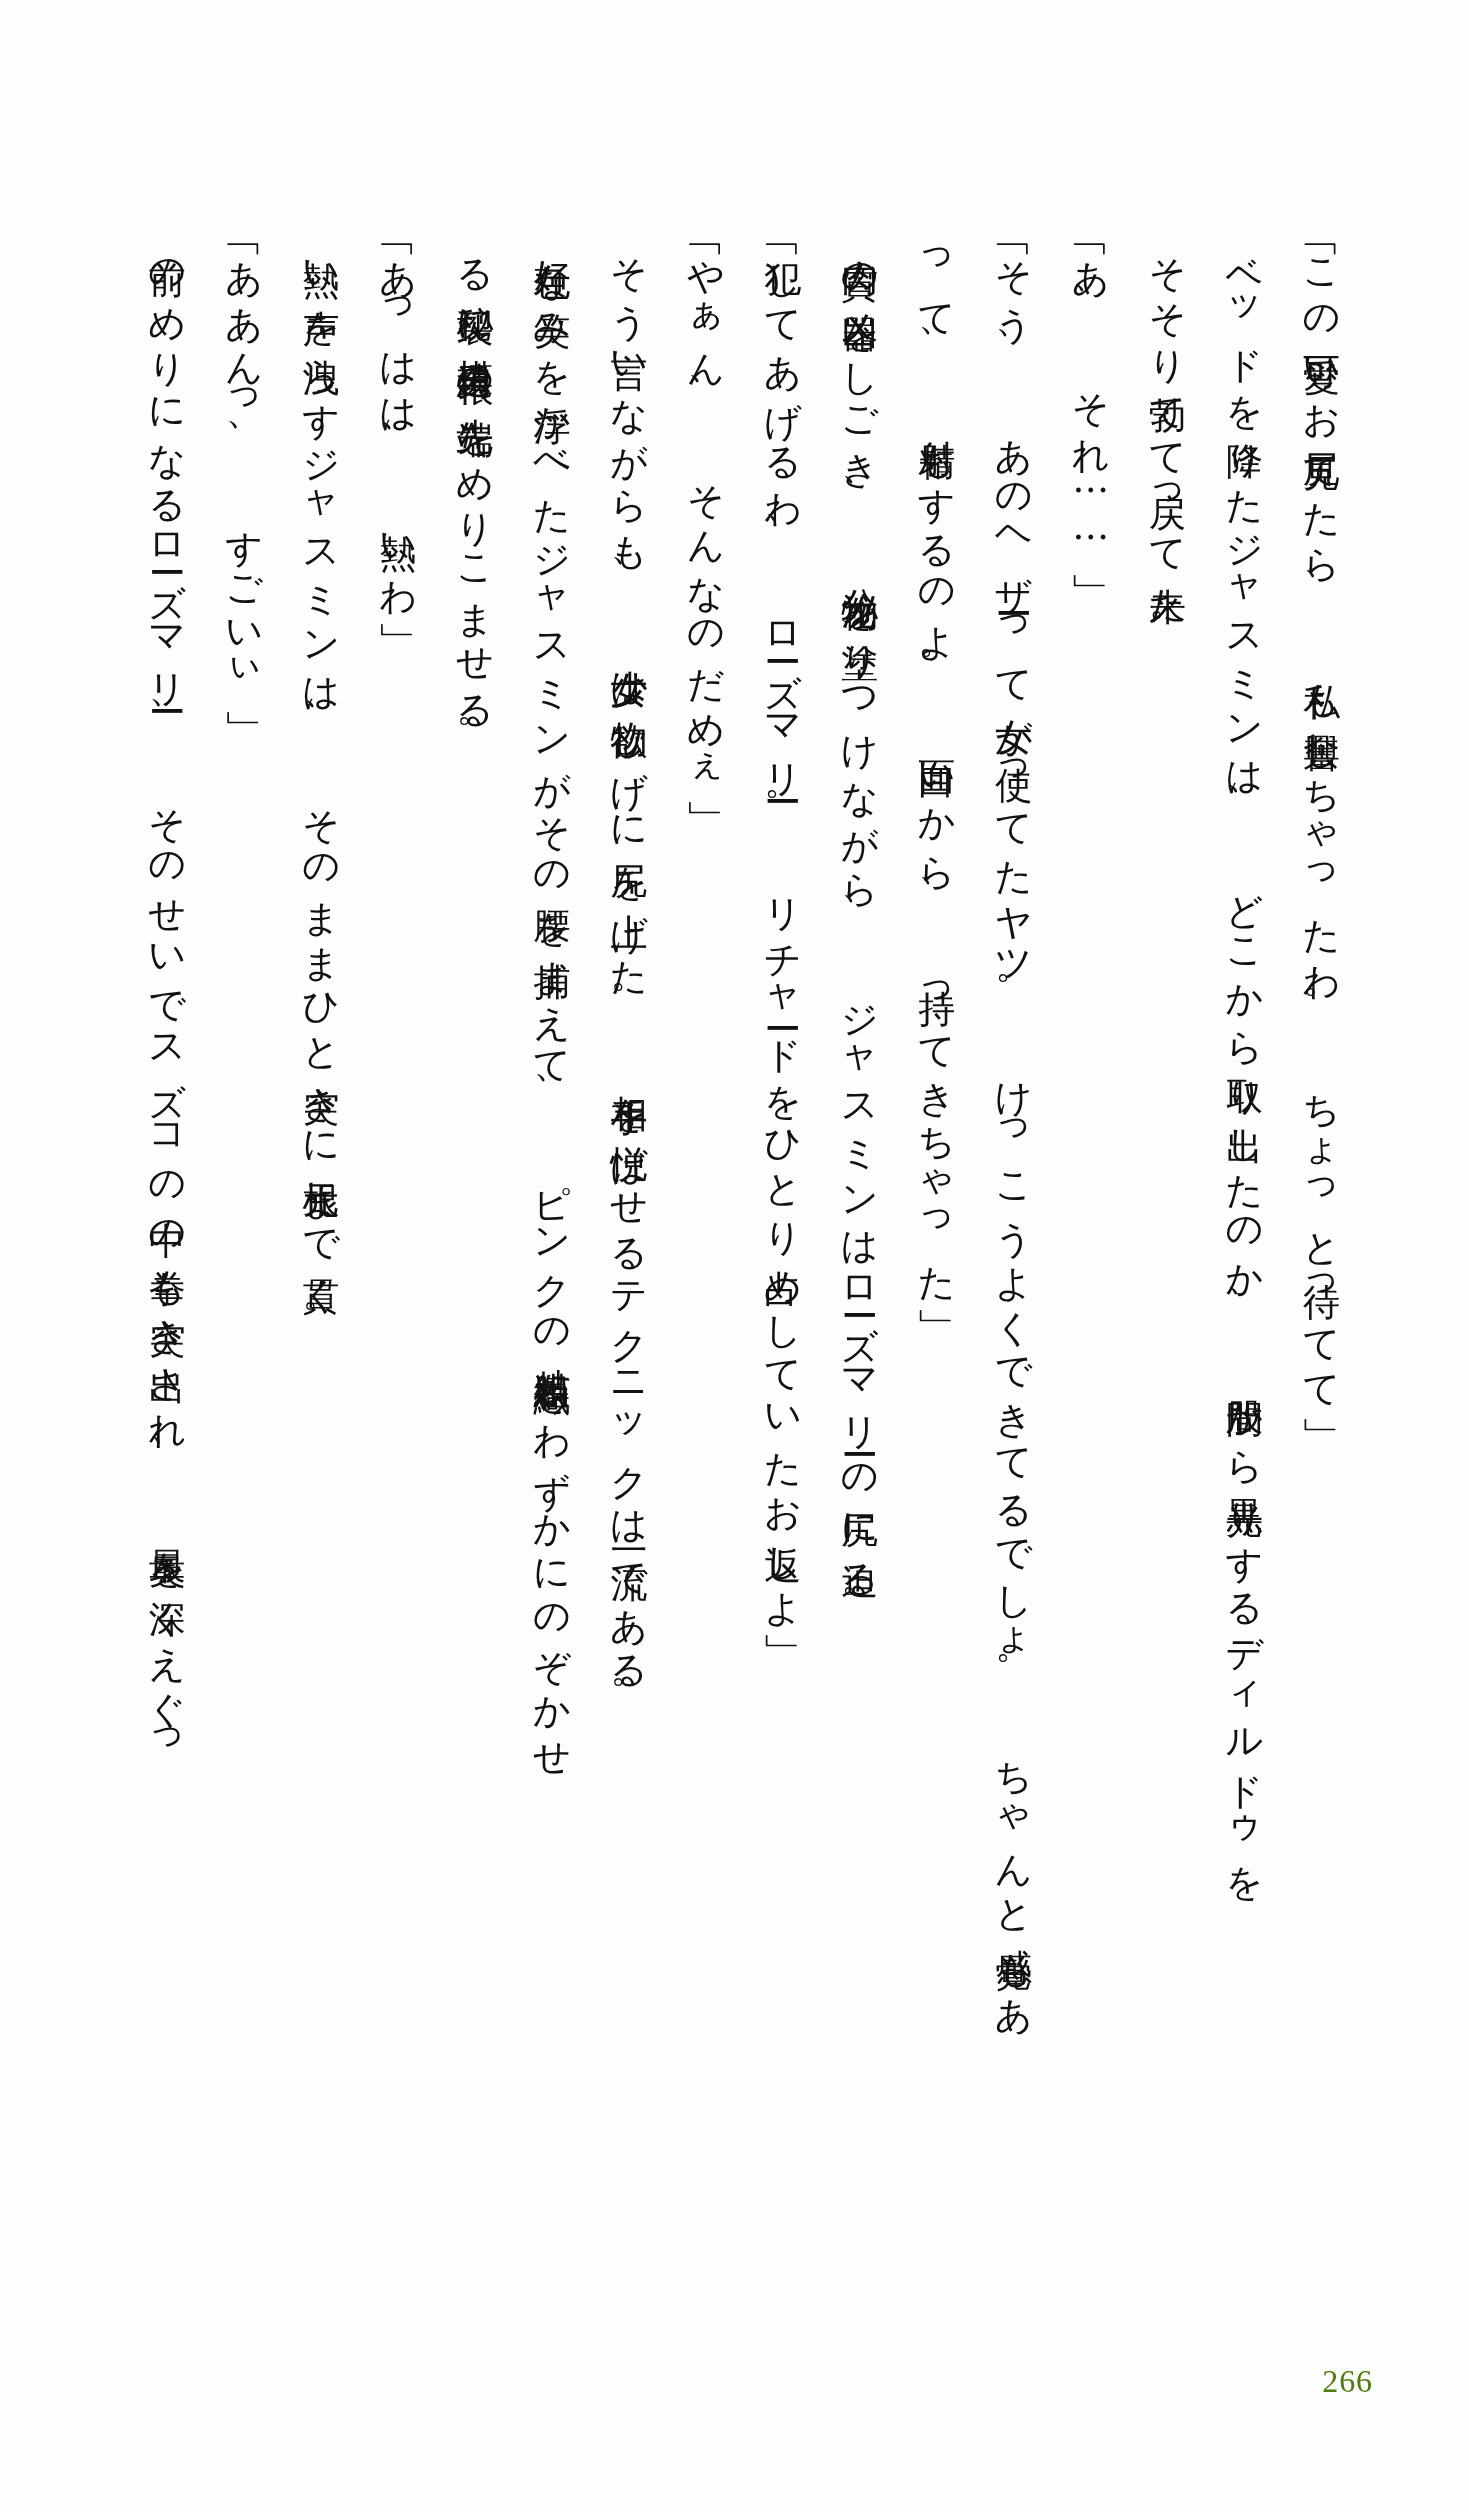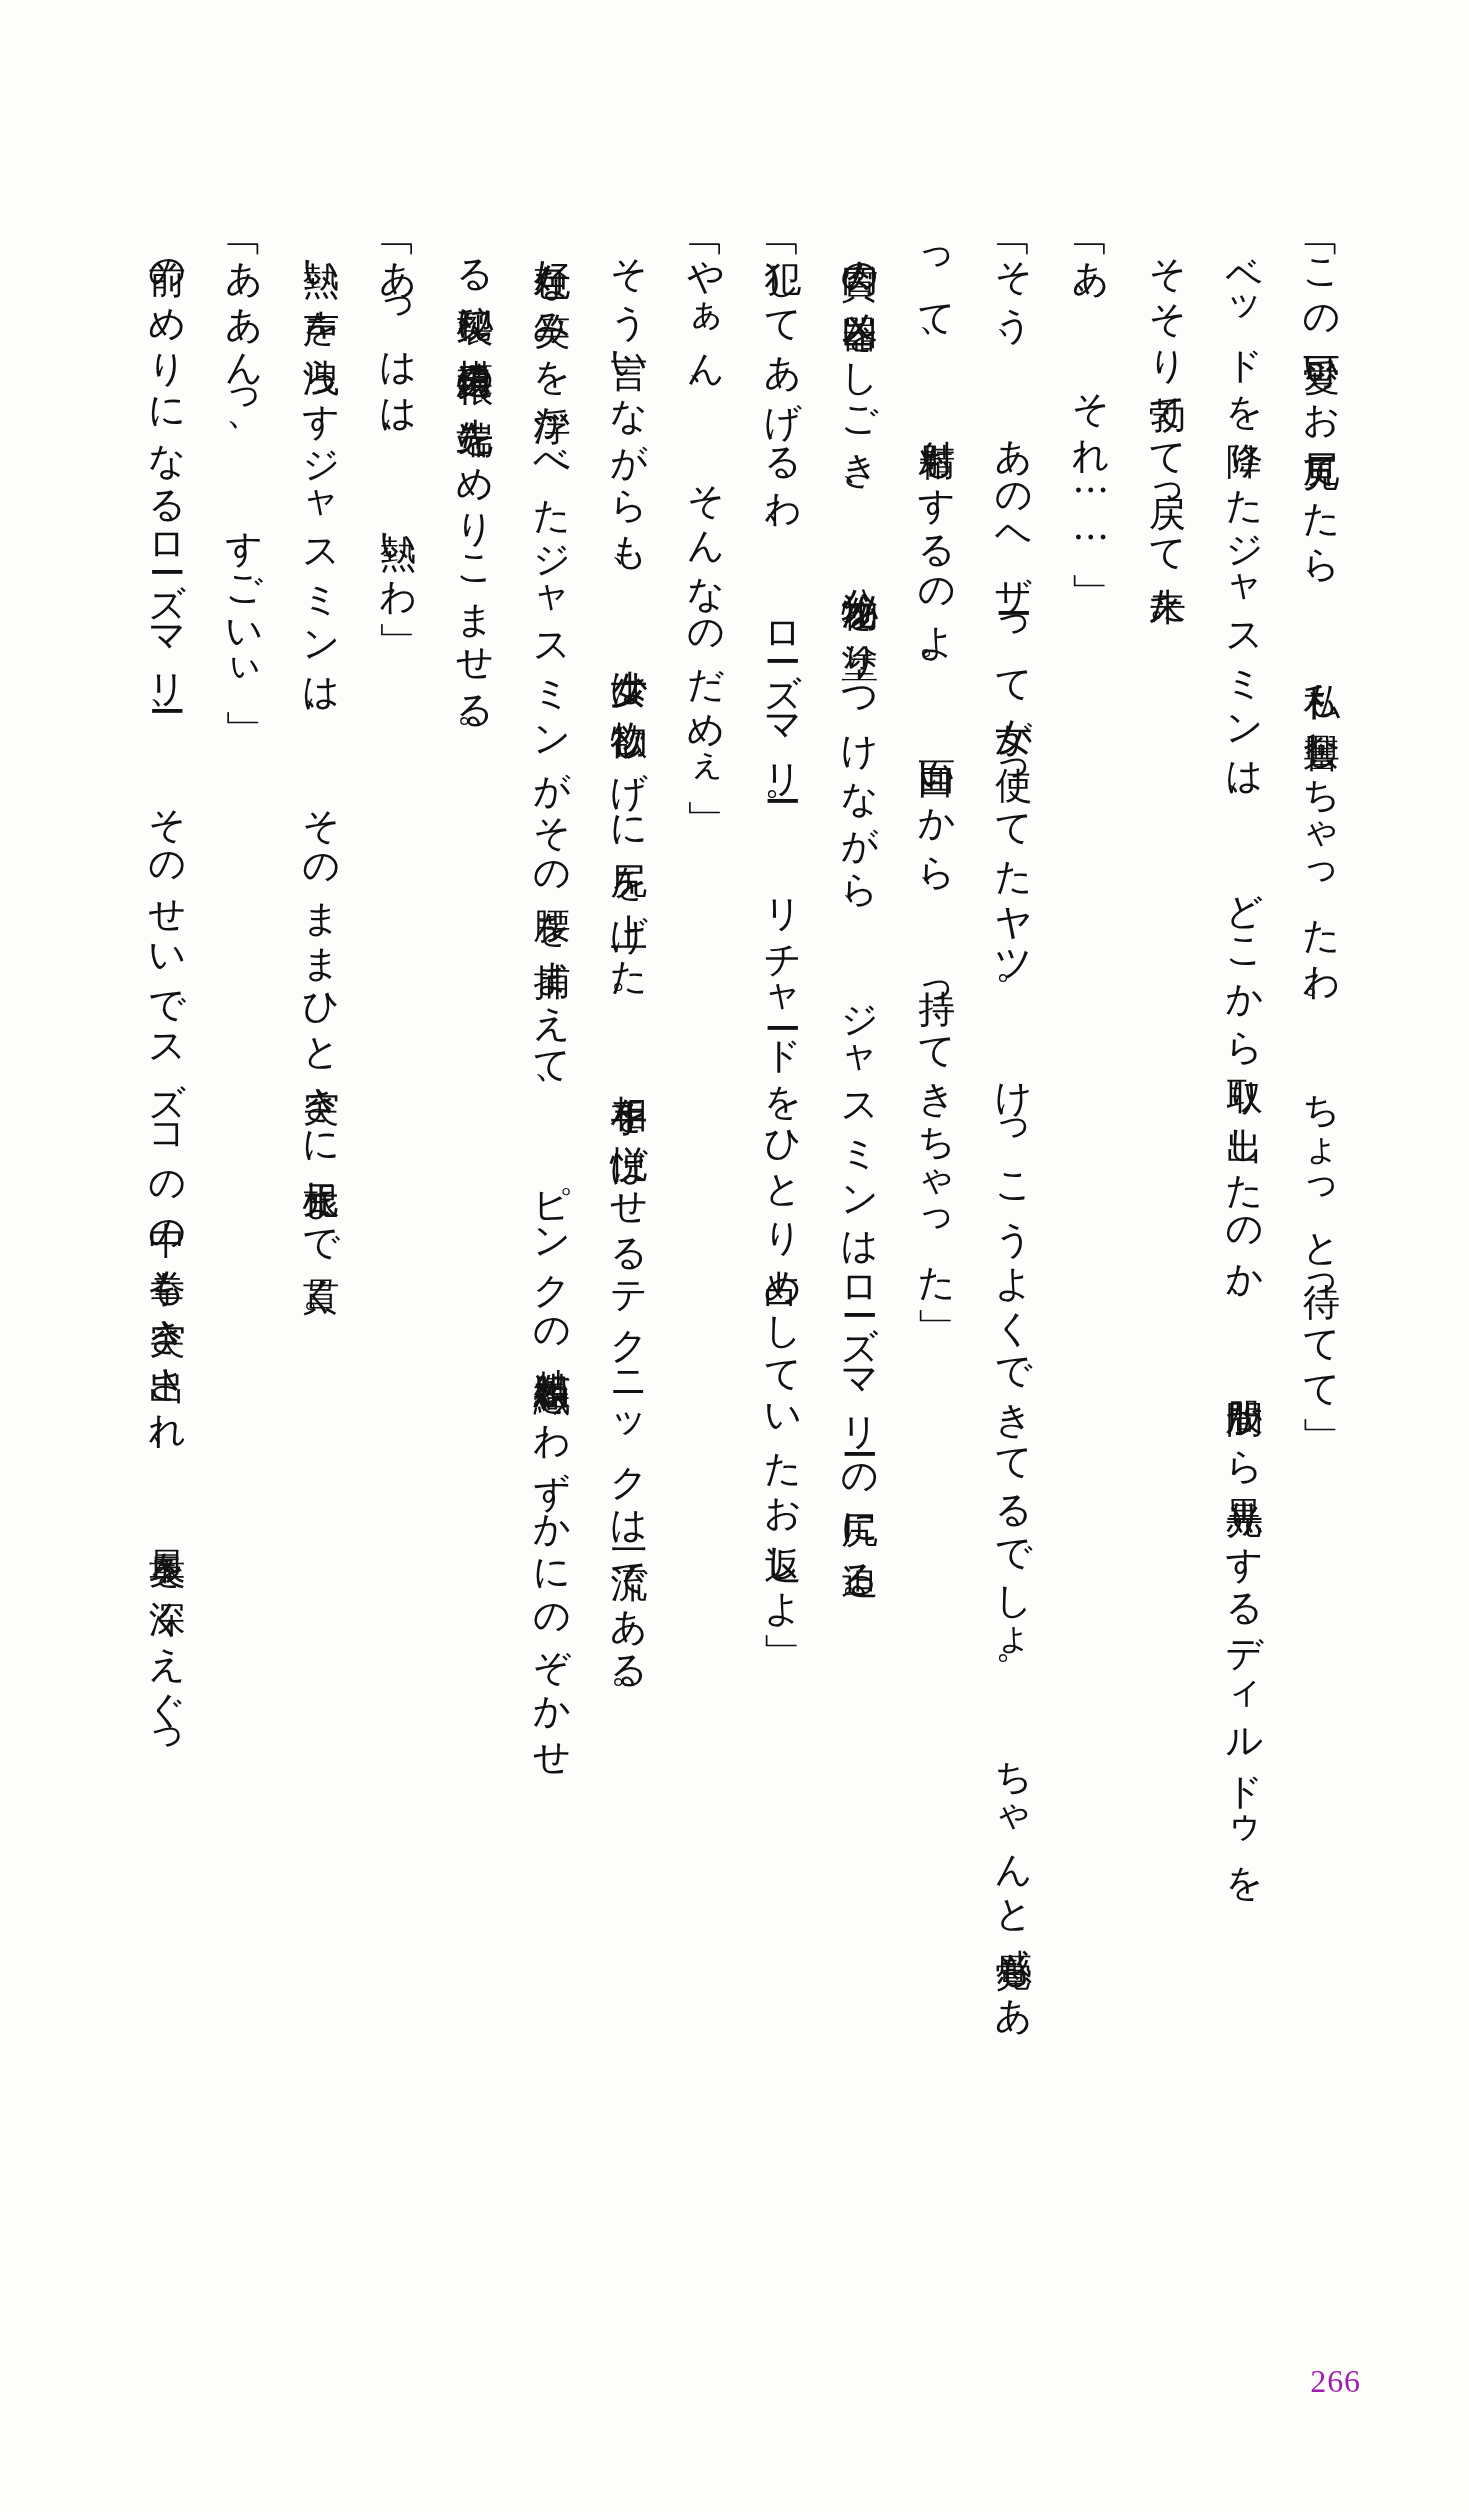--- a/index.html
+++ b/index.html
@@ -32,25 +32,25 @@
     color: #111111;
     text-align: justify;
   }
   .text-block p {
     margin: 0;
     padding: 0;
     text-indent: 0;
   }
   .page-number {
     position: absolute;
-    right: 108px;
+    right: 96px;
     bottom: 112px;
     font-family: "Liberation Serif", "DejaVu Serif", serif;
     font-size: 32px;
-    color: #a21caf;
+    color: #4d7c0f;
     letter-spacing: 0.9px;
   }
 </style>
 </head>
 <body>
 
 <div class="page">
 
   <div class="text-block">
     <p>「この可愛いお尻見てたら、 私も興奮しちゃったわ。 ちょっと待ってて」</p>

